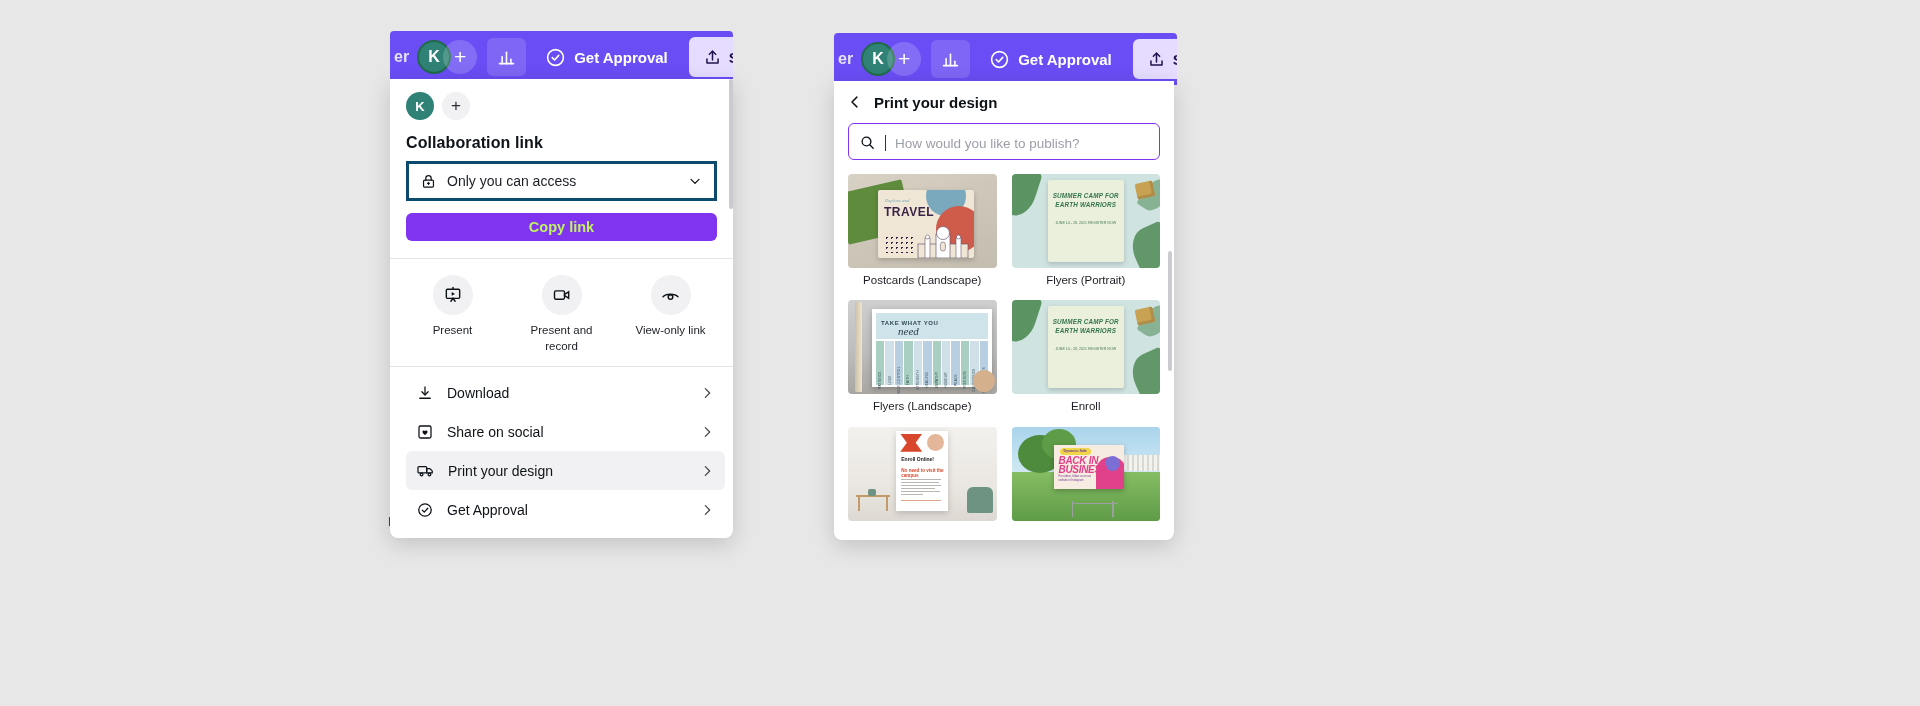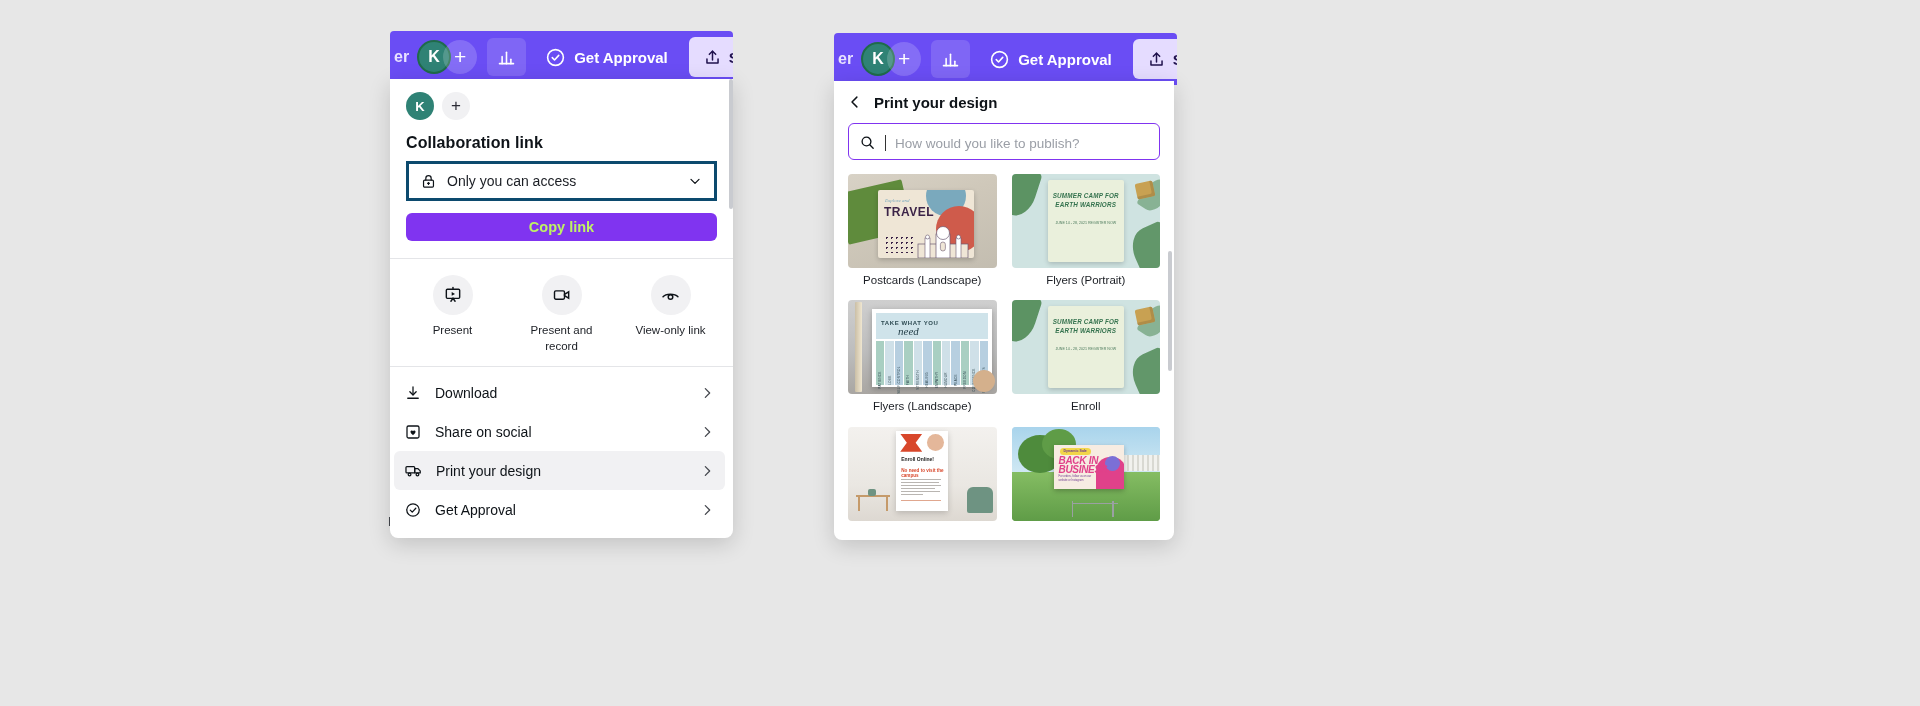--- a/index.html
+++ b/index.html
@@ -102,21 +102,21 @@
   }
   .icon-circle {
     width: 40px; height: 40px; border-radius: 50%;
     background: #f1f1f3; display: flex; align-items: center; justify-content: center;
   }
   .icon-cell .cap {
     font-size: 11.5px; color: #1b1e24; text-align: center; line-height: 1.35;
     max-width: 74px;
   }
 
-  .menu { padding: 6px 8px 0 4px; }
+  .menu { padding: 6px 8px 0 16px; }
   .menu-item {
     height: 39px; display: flex; align-items: center;
     padding: 0 10px 0 10px; border-radius: 6px; gap: 13px;
   }
   .menu-item.active { background: #f1f1f3; }
   .menu-item .mlbl { font-size: 14px; color: #0e1318; flex: 1; }
 
   
   .canvas-sliver {
     position: absolute; left: 390px; top: 168px; width: 3px; height: 320px;

